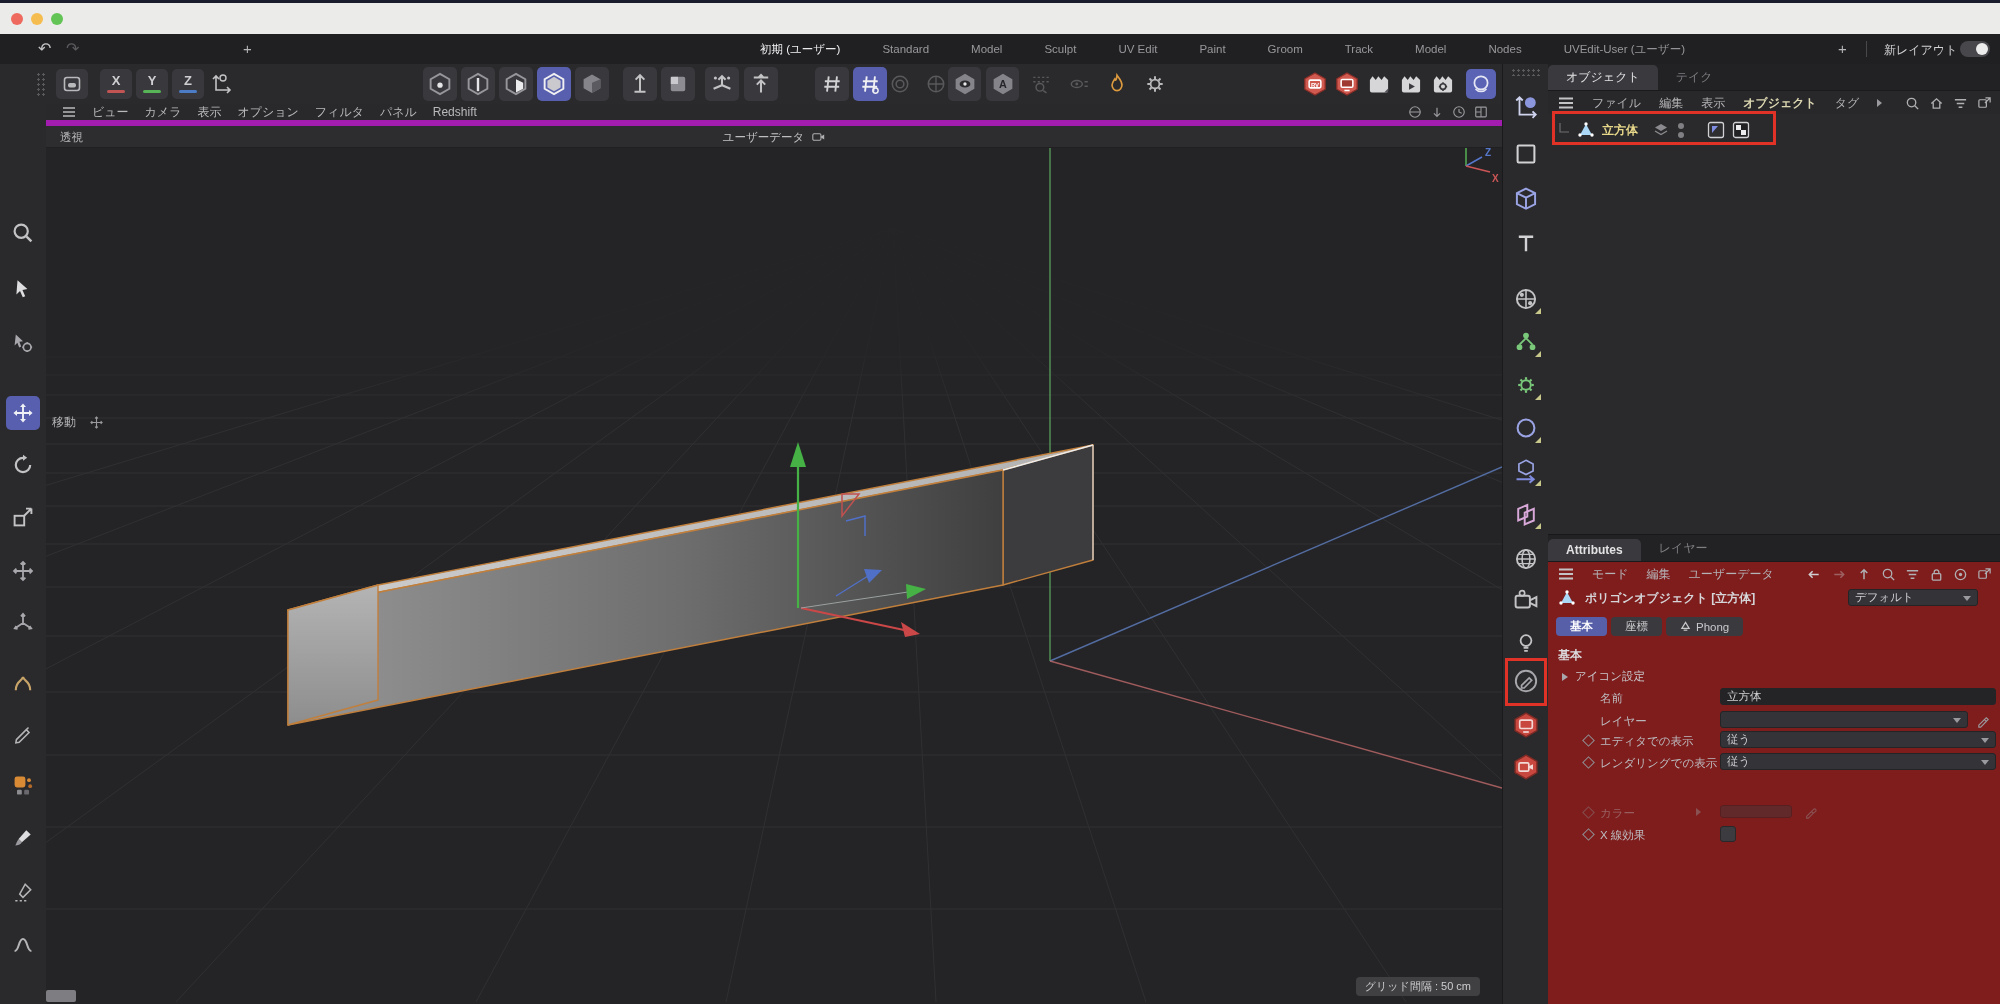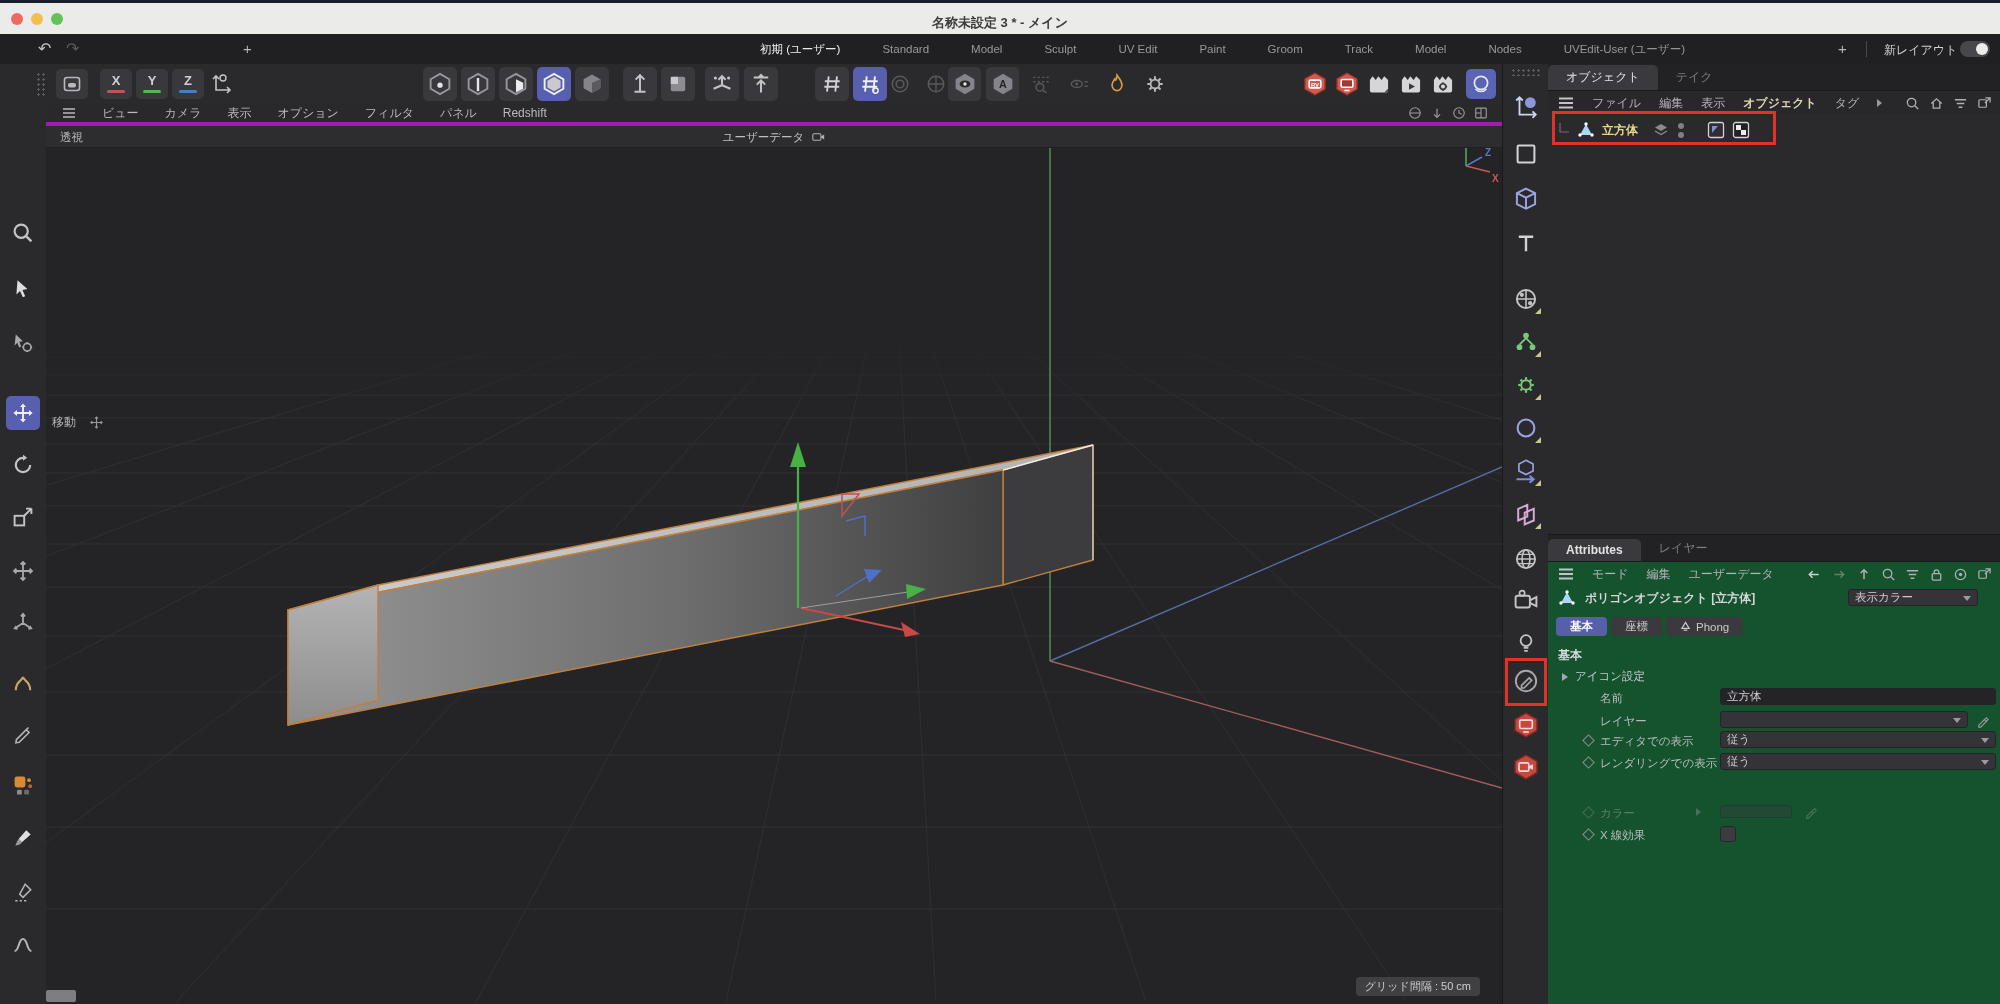--- a/index.html
+++ b/index.html
@@ -33,22 +33,22 @@
   .axis-letter{font-size:13px;font-weight:bold;color:#cfcfd2;line-height:12px;}
   .axis-bar{width:18px;height:3px;border-radius:2px;margin-top:3px;}
   .grip{background-image:radial-gradient(#5a5a5e 1px,transparent 1.2px);background-size:5px 5px;}
 
   
   .left-tools{left:0;top:104px;width:46px;height:900px;background:#2a2a2d;border-right:1px solid #1a1a1c;}
   .ltool{position:absolute;left:6px;width:34px;height:34px;border-radius:5px;display:flex;align-items:center;justify-content:center;}
   .ltool.blue{background:#575fae;}
 
   
-  .vp-menubar{left:46px;top:104px;width:1456px;height:22px;background:#29292c;border-bottom:4px solid #a21caf;
-              display:flex;align-items:center;gap:26px;padding-left:16px;box-sizing:border-box;font-size:12px;color:#b9b9bc;}
+  .vp-menubar{left:46px;top:104px;width:1456px;height:22px;background:#29292c;border-bottom:6px solid #a21caf;
+              display:flex;align-items:center;gap:16px;padding-left:16px;box-sizing:border-box;font-size:12px;color:#b9b9bc;}
   .viewport{left:46px;top:126px;width:1456px;height:878px;background:#242427;overflow:hidden;}
   .cam-bar{position:absolute;left:0;top:0;width:1456px;height:21px;background:#2d2d30;border-bottom:1px solid #202023;}
   .grid-badge{position:absolute;right:22px;bottom:8px;background:#404043;border-radius:4px;padding:2px 9px;
               font-size:11px;color:#cdcdd0;}
   .hscroll-stub{position:absolute;left:0;bottom:2px;width:30px;height:12px;background:#7e7e82;border-radius:2px;}
 
   
   .right-strip{left:1502px;top:64px;width:46px;height:940px;background:#2a2a2d;border-left:1px solid #1a1a1c;border-right:1px solid #1a1a1c;}
   .stool{position:absolute;left:7px;width:32px;height:34px;display:flex;align-items:center;justify-content:center;}
 
@@ -74,21 +74,20 @@
 <body>
 
 <div id="app">
 
   <div class="abs top-edge"></div>
 
   <div class="abs titlebar">
     <div class="light" style="left:11px;background:#ee6a5f;"></div>
     <div class="light" style="left:31px;background:#f5bd4f;"></div>
     <div class="light" style="left:51px;background:#62c454;"></div>
-    <div class="abs title-text">名称未設定 3 * - メイン</div>
   </div>
 
   <div class="abs tabbar">
     <span class="abs" style="left:38px;top:5px;font-size:16px;color:#c3c3c6;">↶</span>
     <span class="abs" style="left:66px;top:5px;font-size:16px;color:#5b5b5f;">↷</span>
     <div class="abs doc-tab">
       <span>名称未設定 3 *</span>
       <span style="color:#9a9a9e;font-size:11px;">×</span>
     </div>
     <span class="abs" style="left:243px;top:6px;font-size:15px;color:#b5b5b8;">+</span>
@@ -748,21 +747,21 @@
             </svg>
           <svg width="18" height="18" viewBox="0 0 18 18">
             <rect x="1.5" y="1.5" width="15" height="15" rx="2" fill="#222225" stroke="#d2d2d5" stroke-width="1.3"></rect>
             <rect x="4" y="4" width="5" height="5" fill="#ececee"></rect>
               <rect x="9" y="9" width="5" height="5" fill="#ececee"></rect>
             </svg>
         </div>
       </div>
     </div>
 
-    <div style="position:absolute;left:0;top:470px;width:452px;height:470px;background:#14532d;border-top:1px solid #18181a;">
+    <div style="position:absolute;left:0;top:470px;width:452px;height:470px;background:#7f1d1d;border-top:1px solid #18181a;">
       <div class="panel-tabs">
         <div class="ptab active" style="font-weight:bold;">Attributes</div>
         <div class="ptab">レイヤー</div>
       </div>
       <div class="panel-menu">
         <svg width="16" height="12" viewBox="0 0 16 12">
           <path d="M1 1.5 H15 M1 6 H15 M1 10.5 H15" stroke="#c3c3c6" stroke-width="2"></path>
           </svg>
         <span>モード</span>
         <span>編集</span>
@@ -802,21 +801,21 @@
       <div class="row" style="position:absolute;left:10px;top:54px;gap:9px;">
         <svg width="18" height="18" viewBox="0 0 18 18">
           <path d="M9 3 L15 14 H3 Z" fill="#a9d7f5"></path>
           <circle cx="9" cy="3" r="1.7" fill="#fff"></circle>
             <circle cx="15" cy="14" r="1.7" fill="#fff"></circle>
             <circle cx="3" cy="14" r="1.7" fill="#fff"></circle>
           </svg>
         <span style="font-size:12px;color:#d6d6d9;font-weight:bold;">ポリゴンオブジェクト [立方体]</span>
       </div>
       <div class="fld" style="left:300px;top:54px;width:130px;">
-        <span>表示カラー</span>
+        <span>デフォルト</span>
         <div class="chev" style="position:absolute;right:6px;top:6px;"></div>
       </div>
 
       <div class="row" style="position:absolute;left:8px;top:82px;gap:4px;">
         <div class="mode-tab blue">
             <span>基本</span>
           </div>
         <div class="mode-tab">
             <span>座標</span>
           </div>

